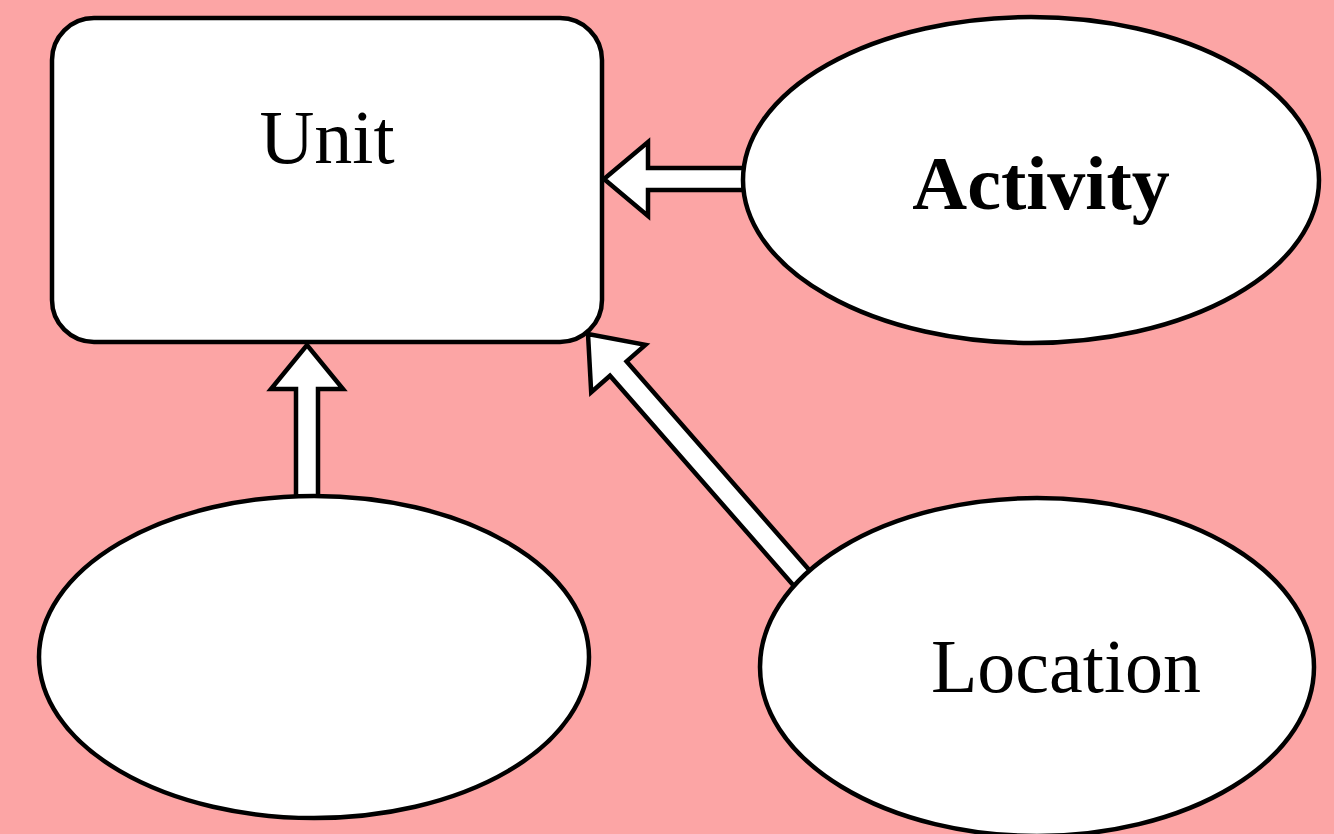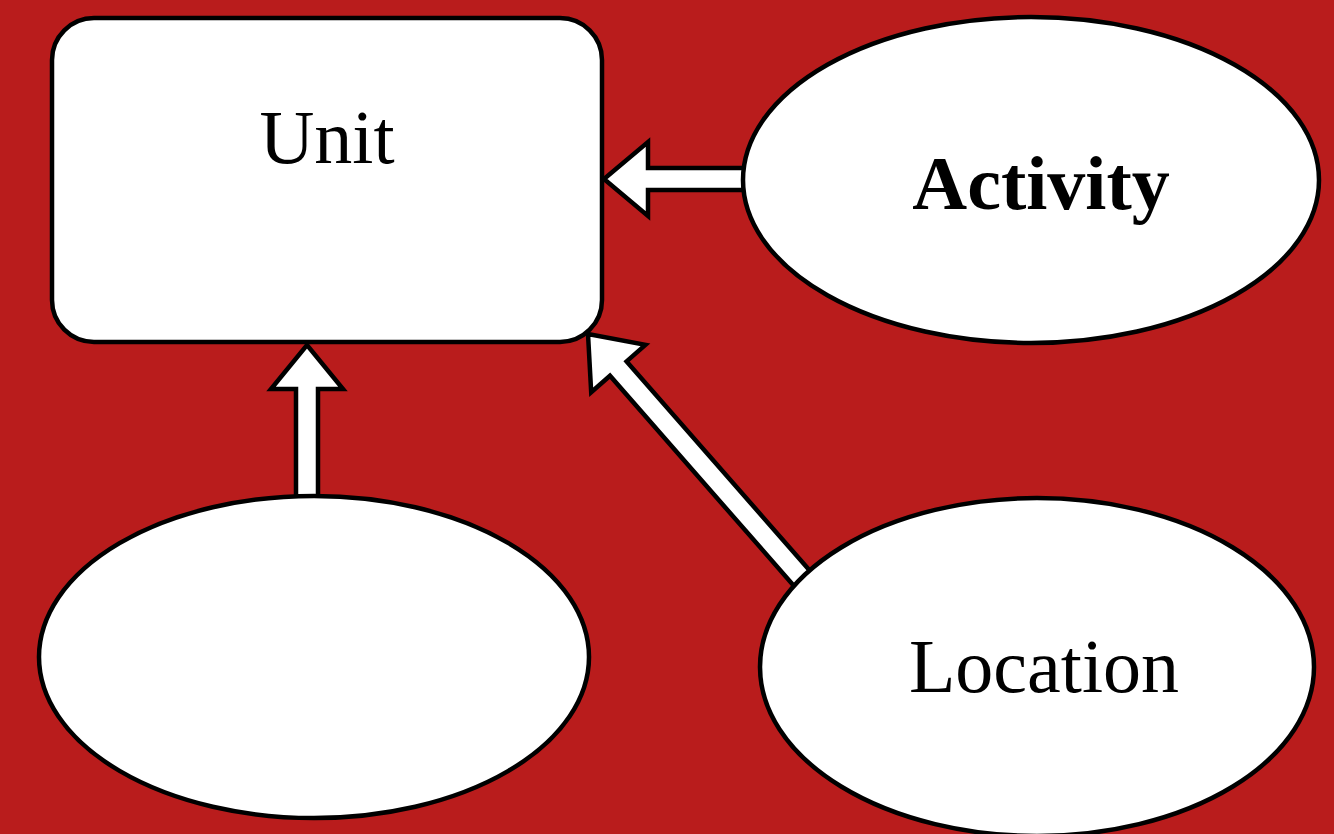--- a/index.html
+++ b/index.html
@@ -1,20 +1,20 @@
 <!DOCTYPE html>
 <html><head>
 <meta charset="utf-8">
 <style>
   html, body { margin: 0; padding: 0; background: #ffffff; }
   #stage {
     position: relative;
     width: 1334px;
     height: 834px;
-    background: #b91c1c;
+    background: #fca5a5;
     overflow: hidden;
     font-family: "Liberation Serif", "DejaVu Serif", serif;
   }
   #diagram-svg { position: absolute; left: 0; top: 0; }
   .node-label {
     position: absolute;
     text-align: center;
     color: #000000;
     font-size: 76px;
     line-height: 92px;
@@ -43,15 +43,15 @@
     </g>
   </svg>
 
   <div class="node-label two-line" style="left:52px; top:90px; width:550px;">
     <span>Unit</span>
   </div>
 
   <div class="node-label" style="left:791px; top:137px; width:500px;font-weight:bold;">Activity</div>
 
 
-  <div class="node-label" style="left:794px; top:620px; width:500px;">Location</div>
+  <div class="node-label" style="left:816px; top:620px; width:500px;">Location</div>
 
 </div>
 
 </body></html>

